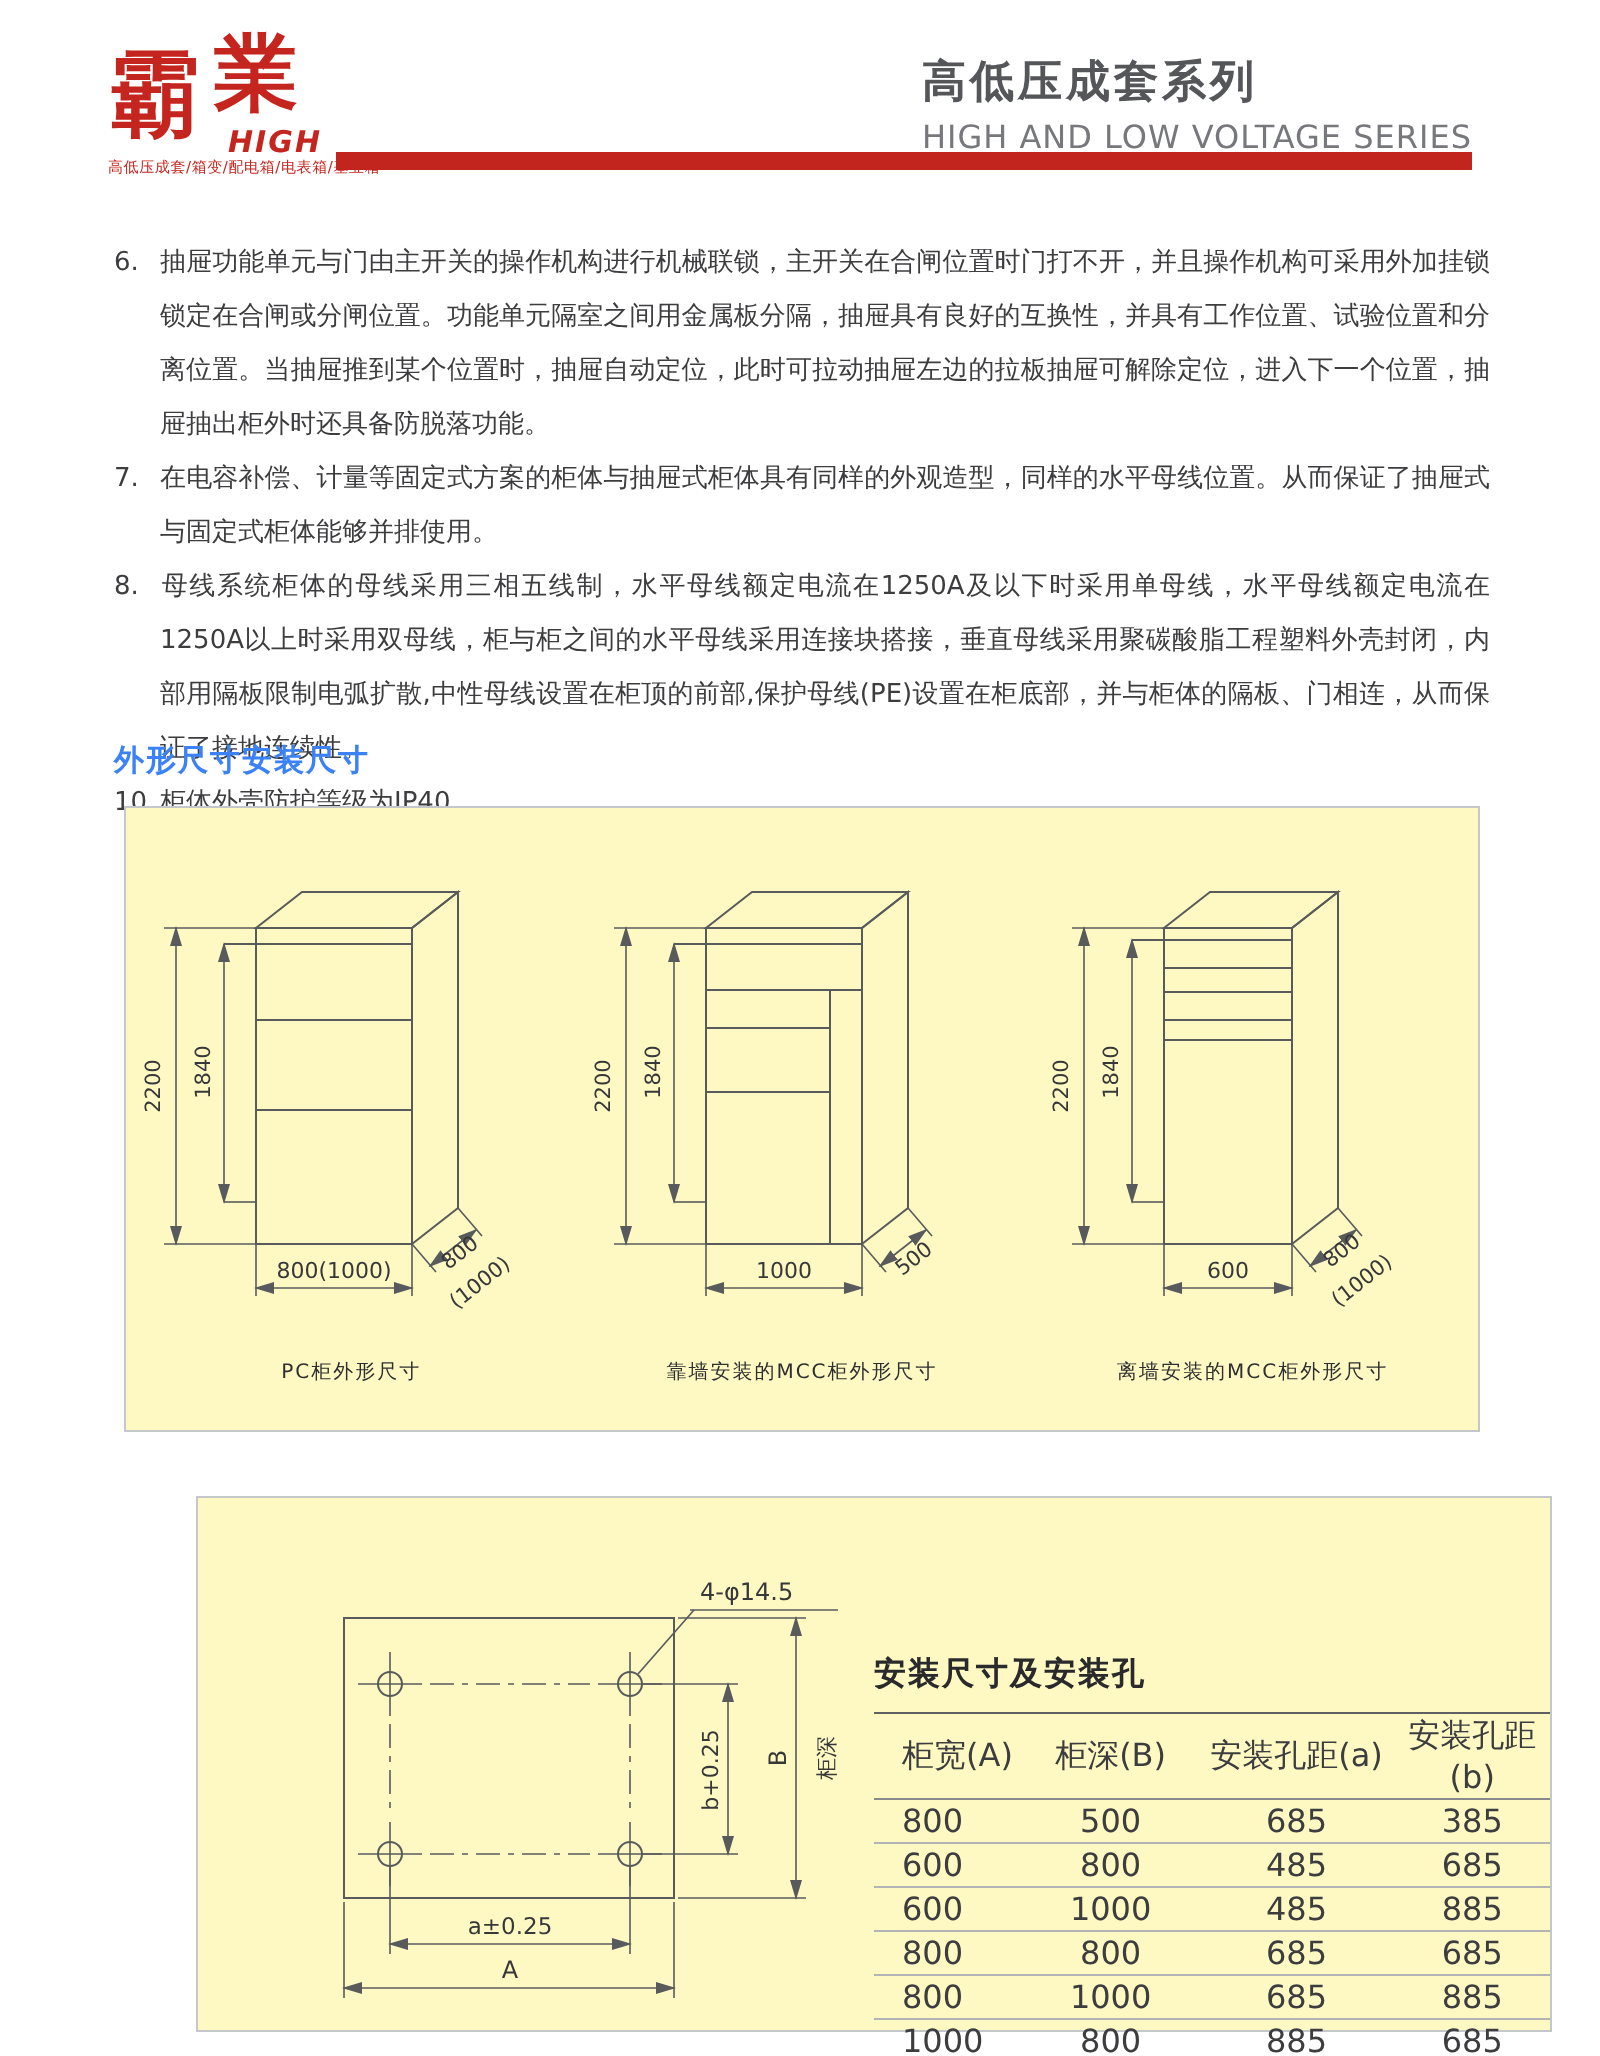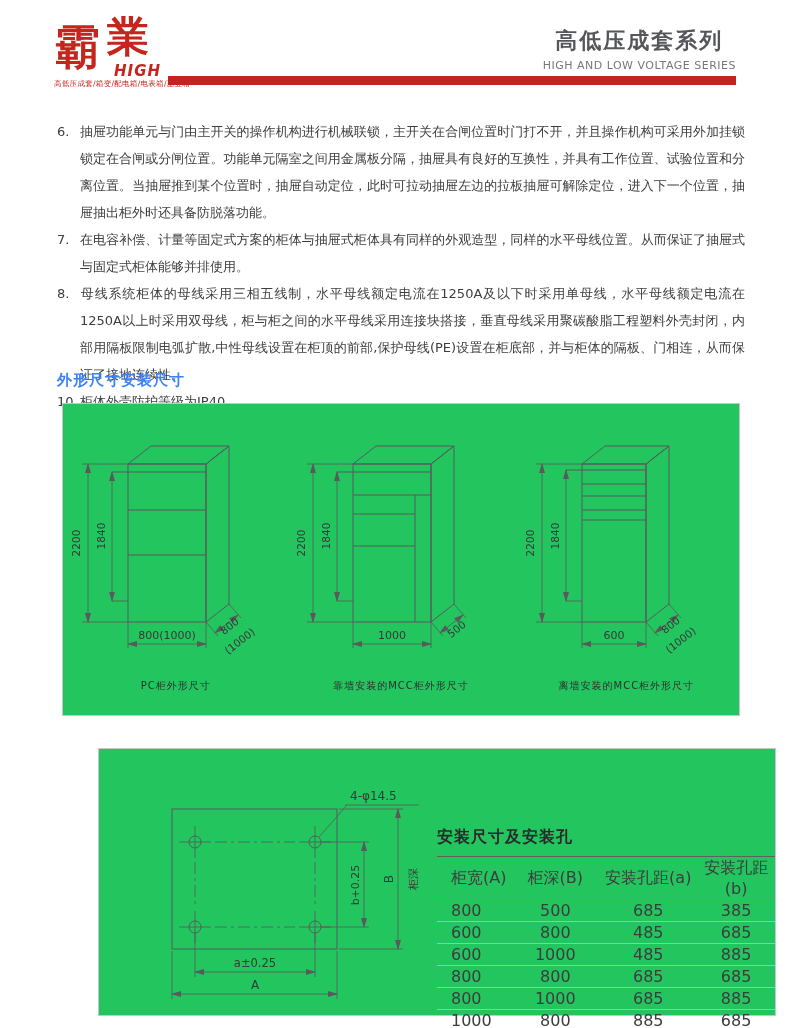--- a/index.html
+++ b/index.html
@@ -6,34 +6,34 @@
   body{font-family:"DejaVu Sans","Liberation Sans",sans-serif;}
   .page{position:relative;width:800px;height:1028px;background:#fff;overflow:hidden;}
 
   
   .logo{position:absolute;left:54px;top:16px;color:#c4261f;}
   .logo-row{position:relative;display:flex;align-items:flex-start;gap:7px;font-weight:bold;}
   .logo-char1{font-size:46px;line-height:1;margin-top:8px;}
   .logo-char2{font-size:42px;line-height:1;}
   .logo-latin{position:absolute;left:60px;top:46px;font-size:15px;font-weight:bold;font-style:italic;letter-spacing:1px;}
   .logo-tagline{margin-top:9px;font-size:7.5px;letter-spacing:0.3px;white-space:nowrap;}
-  .header-title{position:absolute;top:26px;right:64px;text-align:center;}
+  .header-title{position:absolute;top:26px;right:64px;text-align:left;}
   .title-cn{font-size:22px;font-weight:bold;color:#55565a;letter-spacing:2px;}
-  .title-en{font-size:11px;color:#77787c;letter-spacing:0.5px;margin-top:3px;}
+  .title-en{font-size:16px;color:#77787c;letter-spacing:0.5px;margin-top:3px;}
   .red-bar{position:absolute;left:168px;right:64px;top:76px;height:9px;background:#c1251d;}
 
   
   .features{position:absolute;left:57px;right:55px;top:118px;}
   .feature{margin:0;font-size:13px;line-height:27px;color:#3d3d3f;text-align:justify;padding-left:23px;text-indent:-23px;}
   .fnum{display:inline-block;width:23px;text-indent:0;}
 
   .section-title{position:absolute;left:57px;top:371px;margin:0;font-size:15px;font-weight:bold;color:#3b82f6;letter-spacing:1px;}
 
   
-  .box{position:absolute;left:62px;width:678px;border:1px solid #c5c8ca;background:#22c55e;box-sizing:border-box;}
+  .box{position:absolute;left:62px;width:678px;border:1px solid #c5c8ca;background:#fef9c3;box-sizing:border-box;}
   .diagrams-box{top:403px;height:313px;display:flex;justify-content:space-around;align-items:flex-start;padding-top:32px;}
   .figure{display:flex;flex-direction:column;align-items:center;}
   .figure-caption{margin-top:5px;font-size:10px;color:#2f2f31;letter-spacing:1px;}
 
   .install-box{top:748px;height:268px;margin-left:36px;}
   .install-svg{position:absolute;left:18px;top:8px;}
   .table-wrap{position:absolute;left:338px;top:78px;width:338px;}
   .table-title{font-size:16px;font-weight:bold;color:#2a2a2c;margin-bottom:8px;letter-spacing:1px;}
   table.install{width:100%;border-collapse:collapse;font-size:16px;color:#3d3d3f;border-top:1px solid #606062;}
   table.install th{font-weight:normal;height:20px;border-bottom:1px solid #8a8a8c;text-align:center;}

